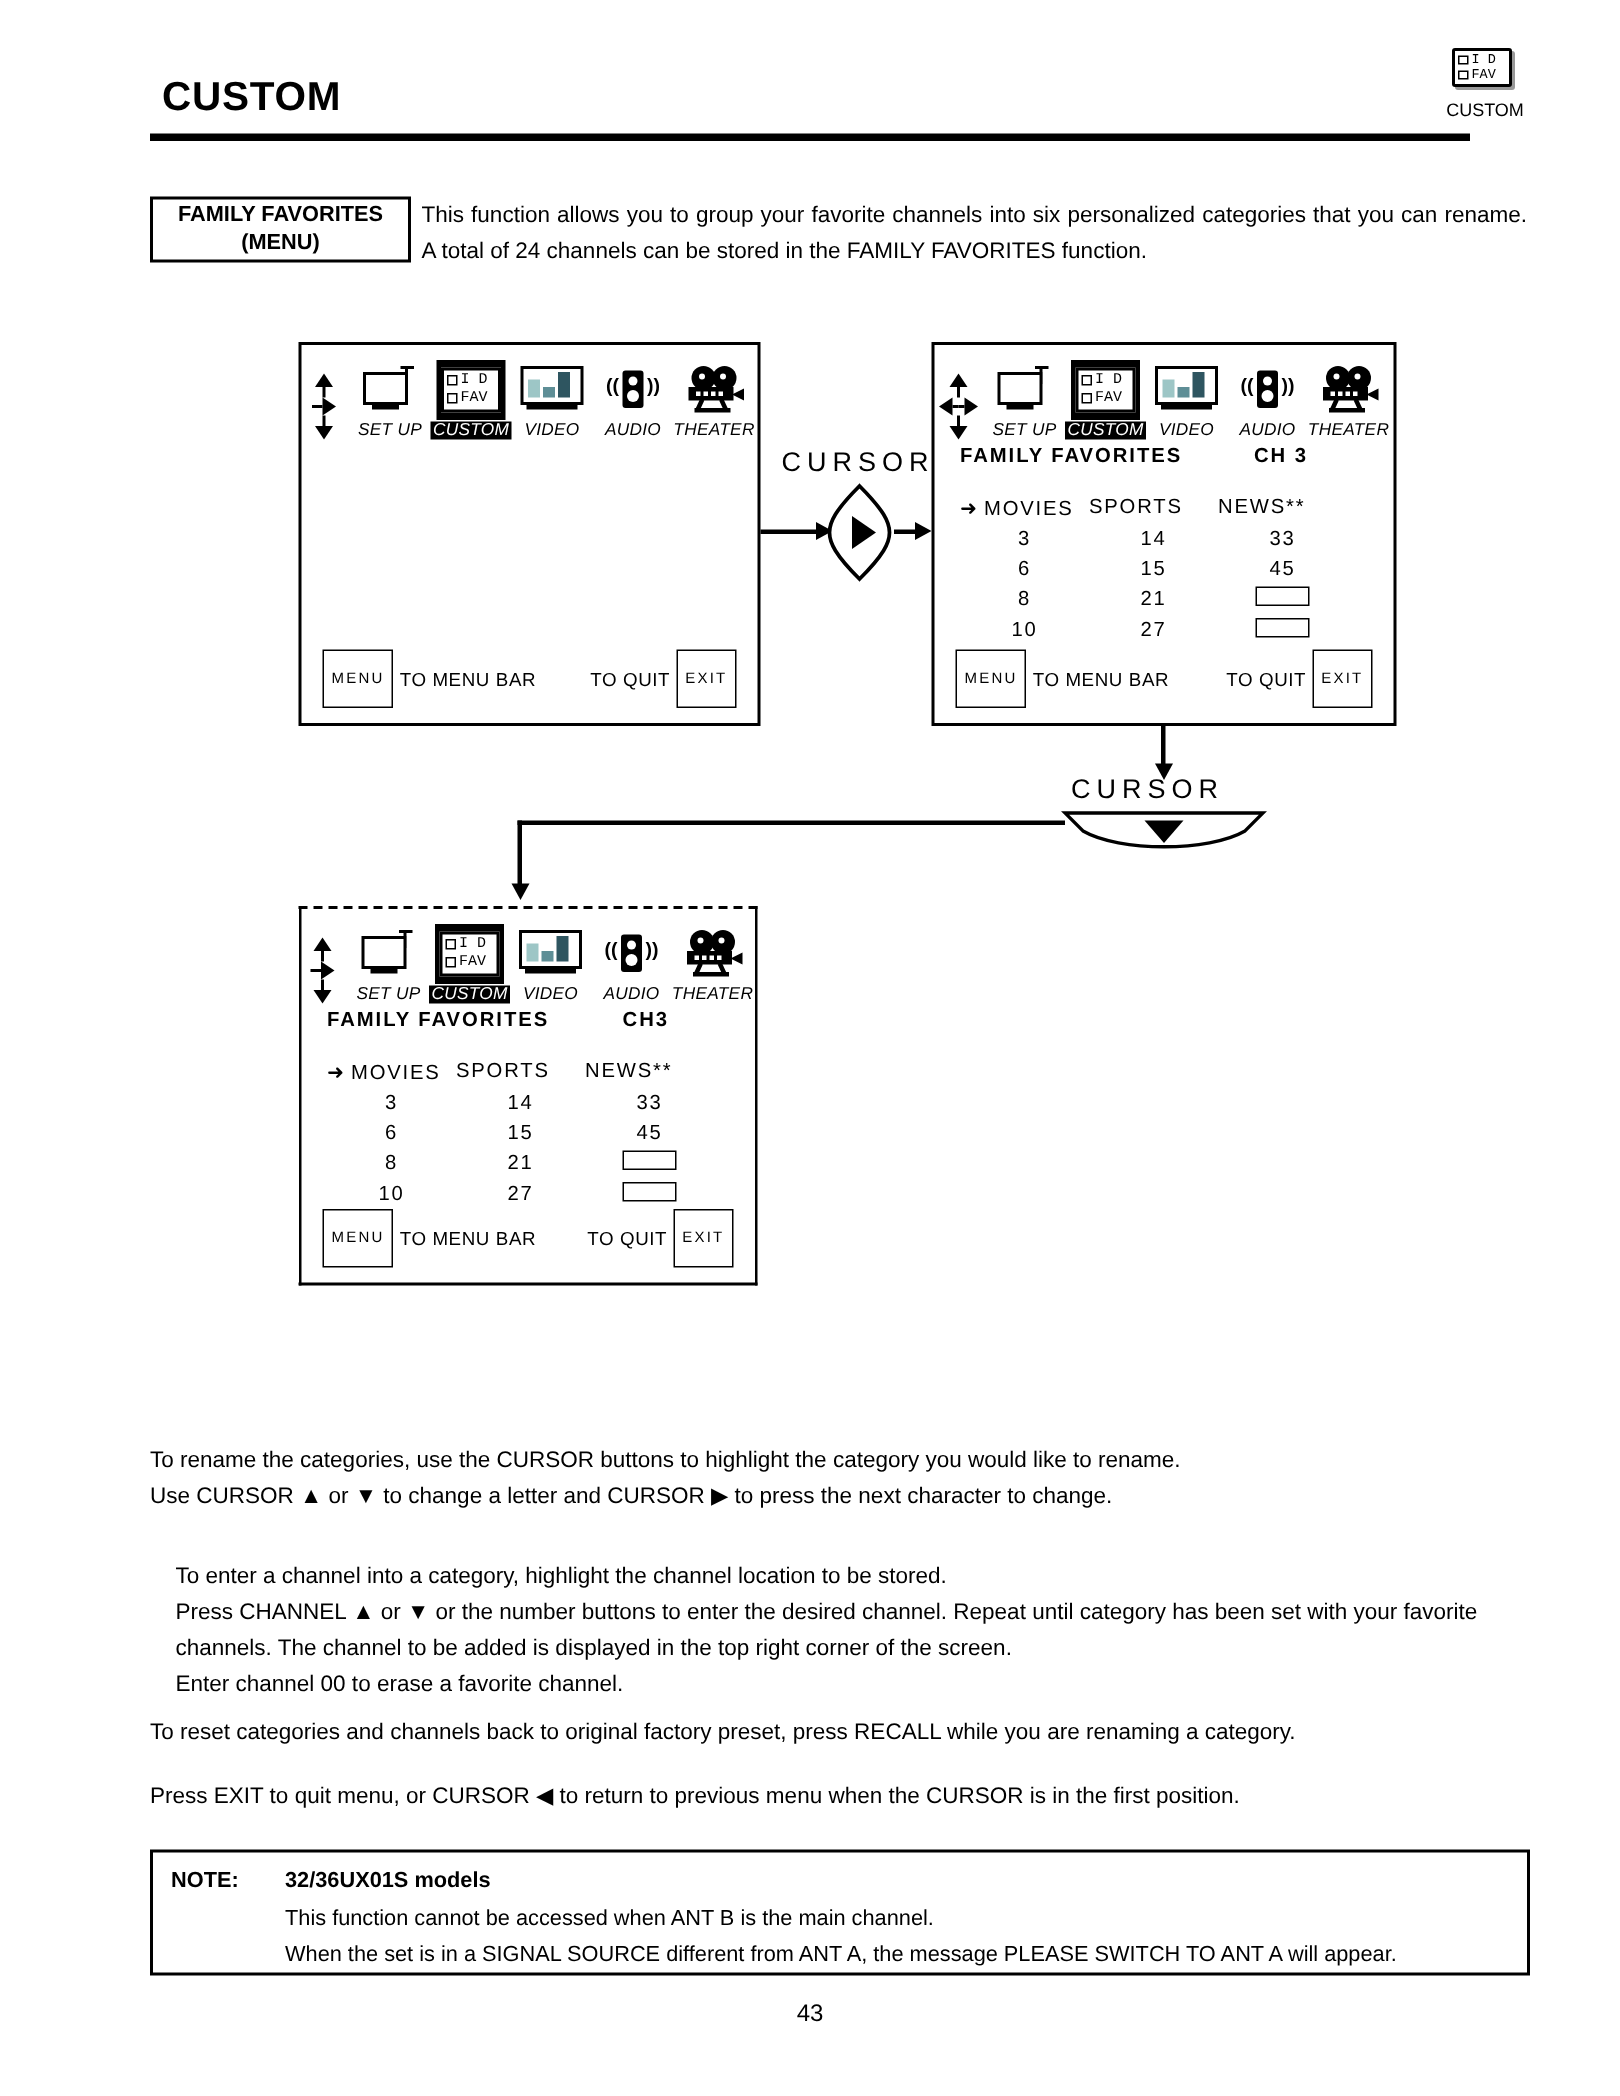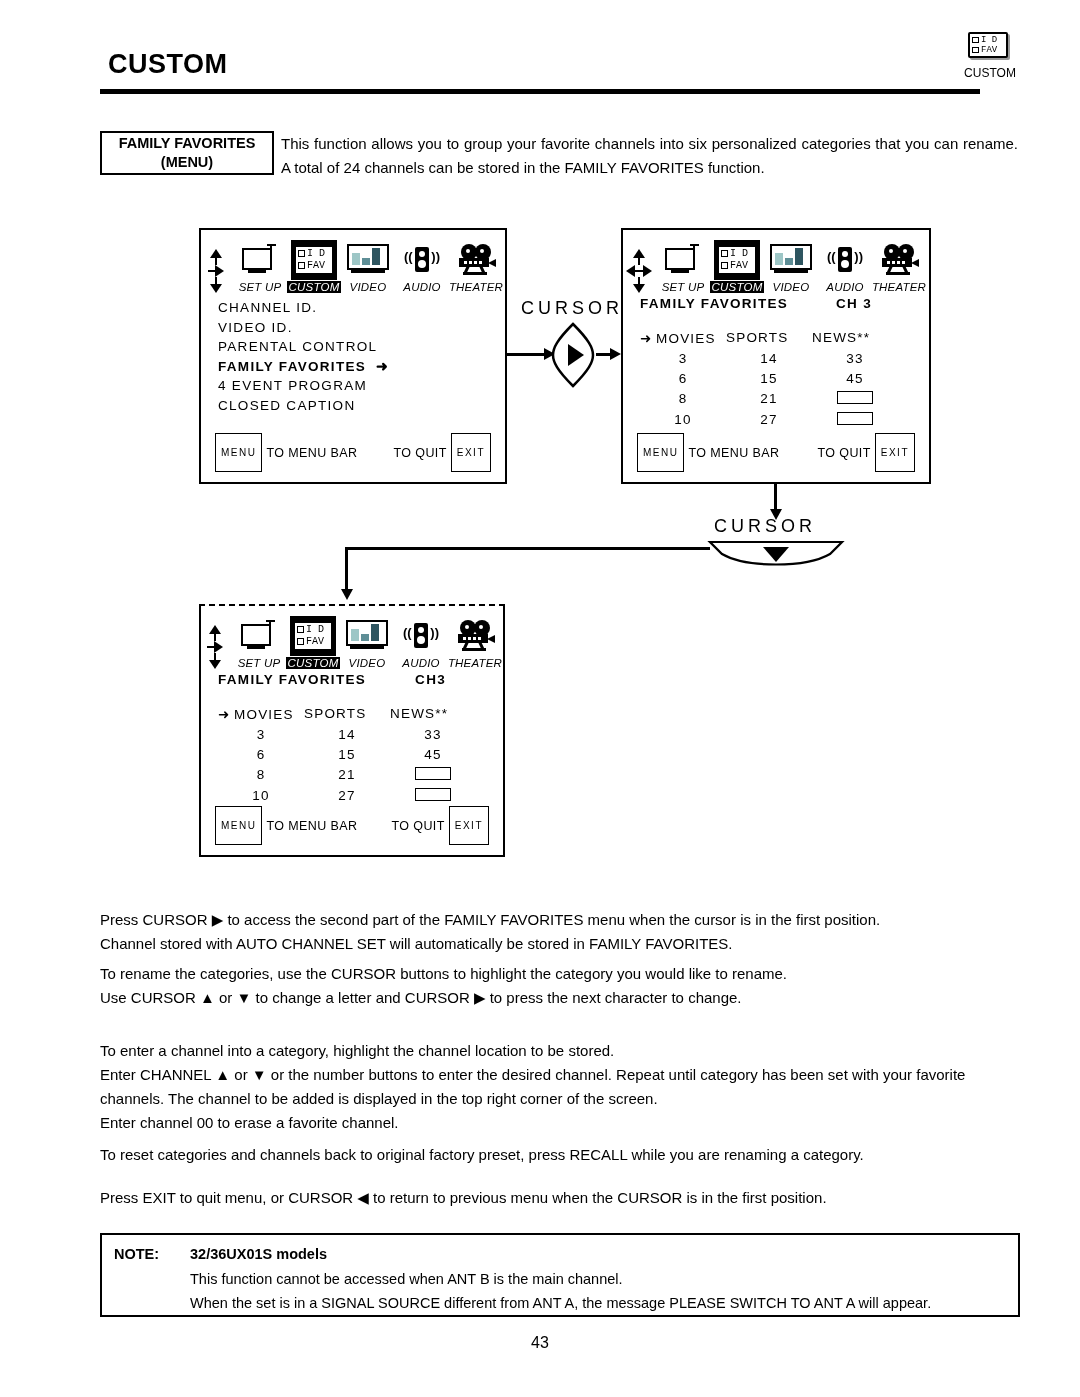--- a/index.html
+++ b/index.html
@@ -313,28 +313,20 @@
               <div class="dot" style="left:24px;"></div>
           <div class="legL"></div>
               <div class="legR"></div>
               <div class="foot"></div>
         </div>
           </div>
         <div class="lbl">THEATER</div>
       </div>
     </div>
 
-    <div class="menu-list">
-      <div class="row"><span>CHANNEL ID.</span></div>
-      <div class="row"><span>VIDEO ID.</span></div>
-      <div class="row"><span>PARENTAL CONTROL</span></div>
-      <div class="row bold"><span>FAMILY FAVORITES</span><span class="arrow">➜</span></div>
-      <div class="row"><span>4 EVENT PROGRAM</span></div>
-      <div class="row"><span>CLOSED CAPTION</span></div>
-    </div>
 
     <div class="footbar">
       <div class="fb-l">
         <span class="keybtn">MENU</span>
         <span>TO MENU BAR</span>
       </div>
       <div class="fb-r">
         <span>TO QUIT</span>
         <span class="keybtn right">EXIT</span>
       </div>
@@ -624,31 +616,27 @@
         <span class="keybtn">MENU</span>
         <span>TO MENU BAR</span>
       </div>
       <div class="fb-r">
         <span>TO QUIT</span>
         <span class="keybtn right">EXIT</span>
       </div>
     </div>
   </div>
 
-  <div class="para" style="top:908px;">
-    <div>Press CURSOR ▶ to access the second part of the FAMILY FAVORITES menu when the cursor is in the first position.</div>
-    <div>Channel stored with AUTO CHANNEL SET will automatically be stored in FAMILY FAVORITES.</div>
-  </div>
   <div class="para" style="top:962px;">
     <div>To rename the categories, use the CURSOR buttons to highlight the category you would like to rename.</div>
     <div>Use CURSOR ▲ or ▼ to change a letter and CURSOR ▶ to press the next character to change.</div>
   </div>
-  <div class="para" style="top:1039px;">
+  <div class="para" style="top:1039px;margin-left:17px;">
     <div>To enter a channel into a category, highlight the channel location to be stored.</div>
-    <div>Enter CHANNEL ▲ or ▼ or the number buttons to enter the desired channel.  Repeat until category has been set with your favorite channels.  The channel to be added is displayed in the top right corner of the screen.</div>
+    <div>Press CHANNEL ▲ or ▼ or the number buttons to enter the desired channel.  Repeat until category has been set with your favorite channels.  The channel to be added is displayed in the top right corner of the screen.</div>
     <div>Enter channel 00 to erase a favorite channel.</div>
   </div>
   <div class="para" style="top:1143px;">
     <div>To reset categories and channels back to original factory preset, press RECALL while you are renaming a category.</div>
   </div>
   <div class="para" style="top:1186px;">
     <div>Press EXIT to quit menu, or CURSOR ◀ to return to previous menu when the CURSOR is in the first position.</div>
   </div>
 
   <div class="notebox">

